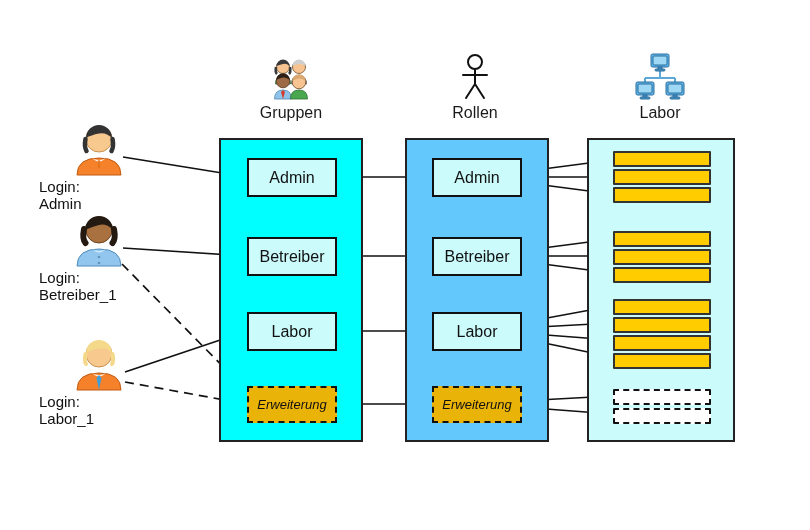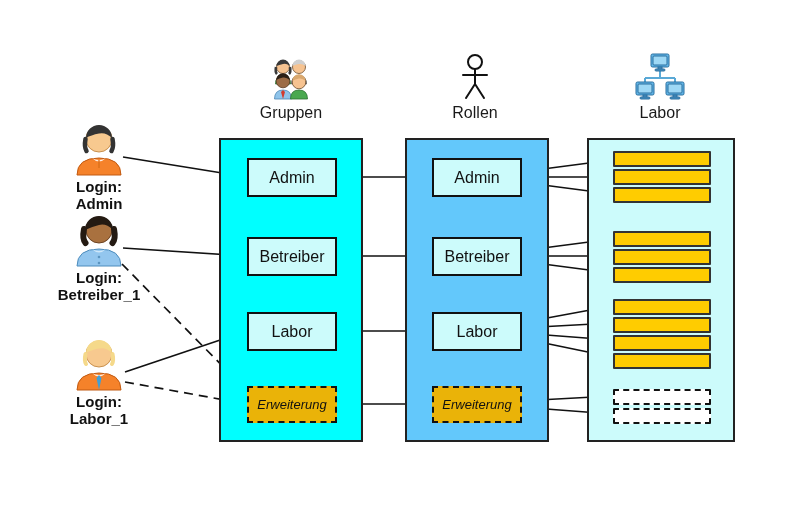--- a/index.html
+++ b/index.html
@@ -28,21 +28,21 @@
   }
   .node.dashed{background:#eab308;border:2px dashed #111;font-style:italic;font-size:13px;}
 
   .right-bar{
     position:absolute;box-sizing:border-box;
     background:#ffcc00;border:2px solid #333;
     border-radius:1px;
   }
   .right-bar.dashed{background:#ffffff;border:2px dashed #111;}
 
-  .user{position:absolute;width:120px;text-align:center;font-weight:bold;}
+  .user{position:absolute;width:120px;text-align:left;}
   .user .u-icon{height:58px;display:flex;align-items:flex-end;justify-content:center;}
   .user .u-label{font-size:15px;color:#111;line-height:1.15;margin-top:2px;white-space:pre-line;}
 </style>
 </head>
 <body>
 
 <div id="stage">
 
   <svg id="canvas" viewBox="0 0 810 530">
     <defs>

